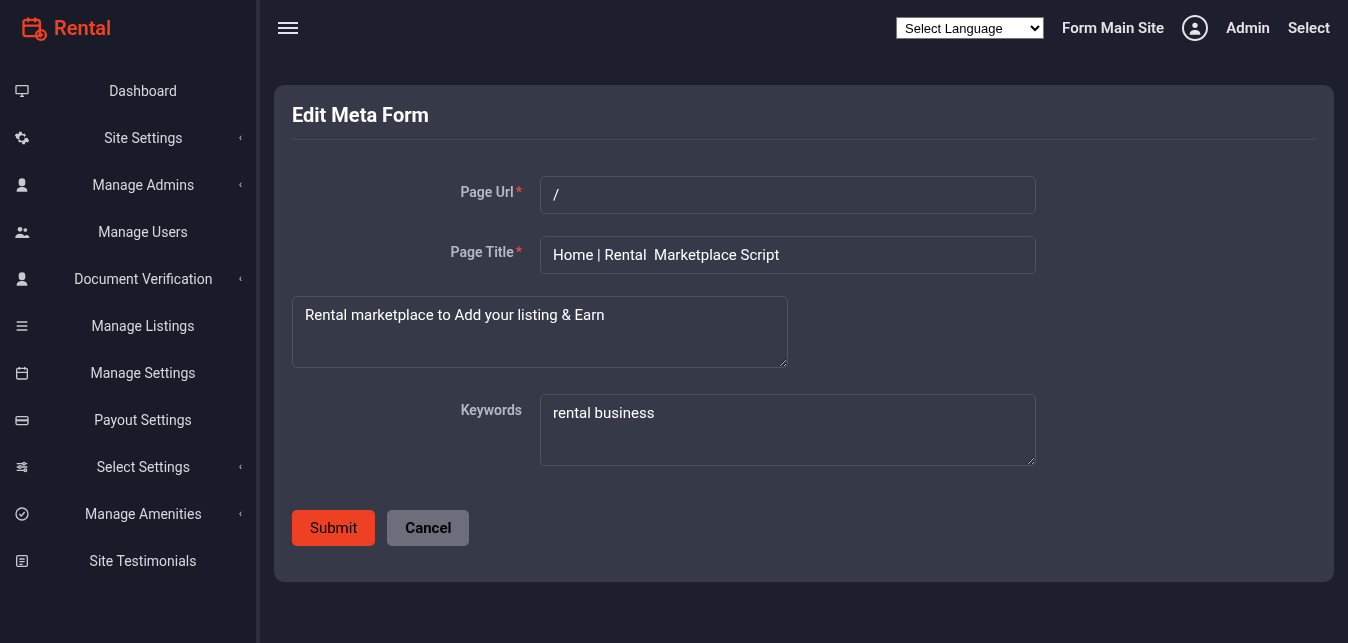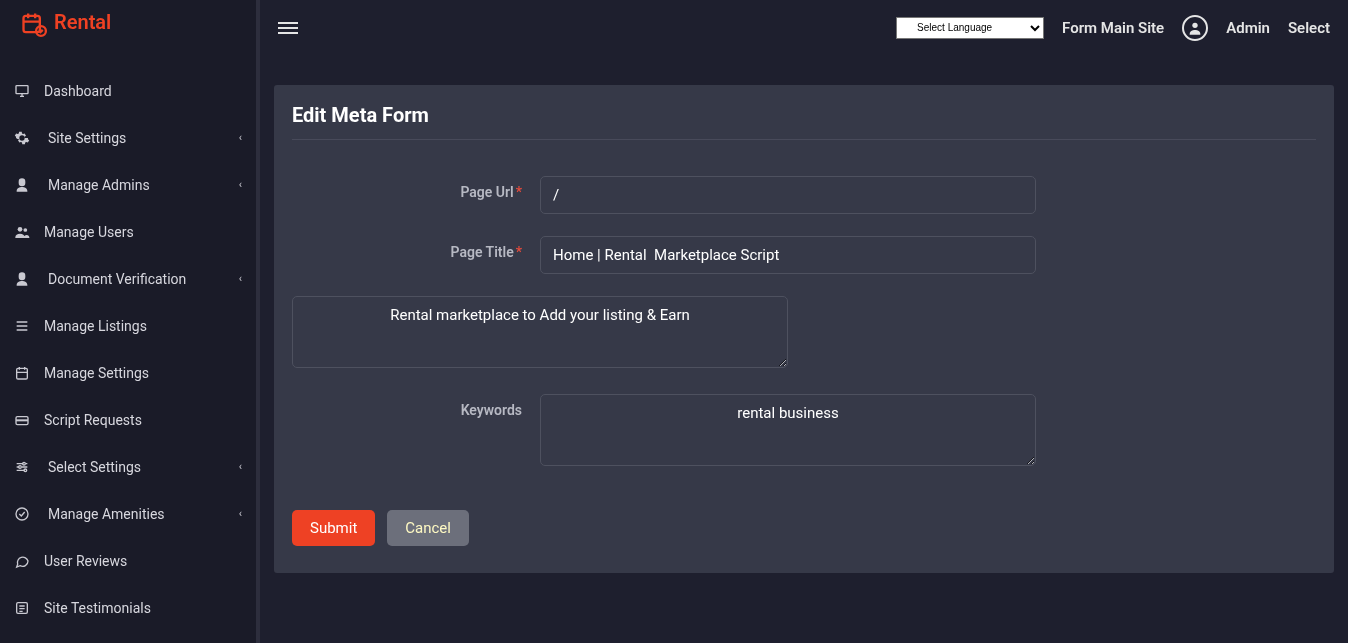--- a/index.html
+++ b/index.html
@@ -21,36 +21,36 @@
     flex-direction: column;
     border-right: 4px solid #2d2e3d;
     overflow-y: auto;
   }
   .sidebar::-webkit-scrollbar { width: 6px; }
   .sidebar::-webkit-scrollbar-thumb { background: #44465a; border-radius: 3px; }
 
   .logo-area {
     height: 55px;
     display: flex;
-    align-items: flex-start;
-    padding: 10px 20px;
+    align-items: center;
+    padding: 0 20px;
   }
   .logo-icon {
     width: 28px; height: 28px;
     color: #ef4123;
     flex-shrink: 0;
   }
   .logo-text {
     color: #ef4123;
     font-size: 20px;
     font-weight: 600;
     margin-left: 6px;
   }
 
-  .nav { padding-top: 12px; }
+  .nav { padding-top: 12px; text-align: center; }
   .nav-item {
     display: flex;
     align-items: center;
     height: 47px;
     padding: 0 14px;
     color: #d7d7de;
     font-size: 14px;
     cursor: pointer;
     position: relative;
   }
@@ -93,22 +93,22 @@
     cursor: pointer;
   }
   .hamburger span {
     height: 2px;
     background: #e5e5e5;
     width: 100%;
   }
   .topbar-spacer { margex-left: auto; flex:1; }
   .lang-select {
     background: #fff;
-    font-size: 10px;
-    padding: 2px 16px;
+    font-size: 13px;
+    padding: 2px 4px;
     width: 148px;
     height: 22px;
   }
   .top-link {
     font-size: 15px;
     font-weight: 600;
     cursor: pointer;
     white-space: nowrap;
   }
   .avatar {
@@ -118,22 +118,22 @@
     display: flex; align-items:center; justify-content:center;
   }
   .avatar svg { width: 16px; height:16px; fill:#e5e5e5; }
 
   .content {
     padding: 30px 14px 0 14px;
     overflow-y: auto;
   }
   .card {
     background: #363948;
-    border-radius: 3px;
-    padding: 18px 18px 27px 18px;
+    border-radius: 10px;
+    padding: 18px 18px 36px 18px;
     min-height: 460px;
   }
   .card-title {
     color: #fff;
     font-size: 20px;
     font-weight: 700;
     padding-bottom: 12px;
   }
   .card-divider {
     border: none;
@@ -165,33 +165,33 @@
     width: 100%;
     background: #363948;
     border: 1px solid #4e515f;
     border-radius: 5px;
     padding: 9px 12px;
     color: #fff;
     font-size: 15px;
     font-family: inherit;
     resize: vertical;
   }
-  .form-field textarea { height: 72px; text-align: center; }
+  .form-field textarea { height: 72px; }
 
   .actions { margin-top: 40px; display:flex; gap:12px; }
   .btn {
     border: none;
     border-radius: 5px;
     padding: 9px 18px;
     font-size: 15px;
     cursor: pointer;
     font-family: inherit;
   }
-  .btn-primary { background: #ee4124; color: #ffffff; }
-  .btn-secondary { background: #6c6f7b; color: #fef9c3; }
+  .btn-primary { background: #ee4124; color: #000000; }
+  .btn-secondary { background: #6c6f7b; color: #000000; font-weight: bold; }
 </style>
 </head>
 <body>
 
 <div class="app">
   <aside class="sidebar">
     <div class="logo-area">
       <span class="logo-icon">
         <svg viewBox="0 0 24 24" fill="none" stroke="currentColor" stroke-width="2">
           <rect x="3" y="5" width="14" height="14" rx="2"></rect>
@@ -267,21 +267,21 @@
           </span>
           <span class="nav-label">Manage Settings</span>
         </div>
         <div class="nav-item">
           <span class="nav-icon">
             <svg viewBox="0 0 24 24" fill="currentColor">
               <rect x="3" y="7" width="18" height="12" rx="2" fill="none" stroke="currentColor" stroke-width="2"></rect>
               <rect x="3" y="11" width="18" height="3"></rect>
             </svg>
           </span>
-          <span class="nav-label">Script Requests</span>
+          <span class="nav-label">Payout Settings</span>
         </div>
         <div class="nav-item indent">
           <span class="nav-icon">
             <svg viewBox="0 0 24 24" fill="none" stroke="currentColor" stroke-width="2">
               <path d="M4 7h10M18 7h2M4 12h4M12 12h8M4 17h12M20 17h0"></path>
               <circle cx="15" cy="7" r="2"></circle>
               <circle cx="9" cy="12" r="2"></circle>
               <circle cx="17" cy="17" r="2"></circle>
             </svg>
           </span>
@@ -290,28 +290,20 @@
         </div>
         <div class="nav-item indent">
           <span class="nav-icon">
             <svg viewBox="0 0 24 24" fill="none" stroke="currentColor" stroke-width="2">
               <circle cx="12" cy="12" r="9"></circle>
               <path d="M8 12l3 3 5-6"></path>
             </svg>
           </span>
           <span class="nav-label">Manage Amenities</span>
           <span class="nav-chevron">‹</span>
-        </div>
-        <div class="nav-item">
-          <span class="nav-icon">
-            <svg viewBox="0 0 24 24" fill="none" stroke="currentColor" stroke-width="2">
-              <path d="M21 12a8 8 0 01-11.8 7L4 21l1.5-4.3A8 8 0 1121 12z"></path>
-            </svg>
-          </span>
-          <span class="nav-label">User Reviews</span>
         </div>
         <div class="nav-item">
           <span class="nav-icon">
             <svg viewBox="0 0 24 24" fill="none" stroke="currentColor" stroke-width="2">
               <rect x="4" y="4" width="16" height="16" rx="2"></rect>
               <path d="M8 9h8M8 13h8M8 17h5"></path>
             </svg>
           </span>
           <span class="nav-label">Site Testimonials</span>
         </div>

